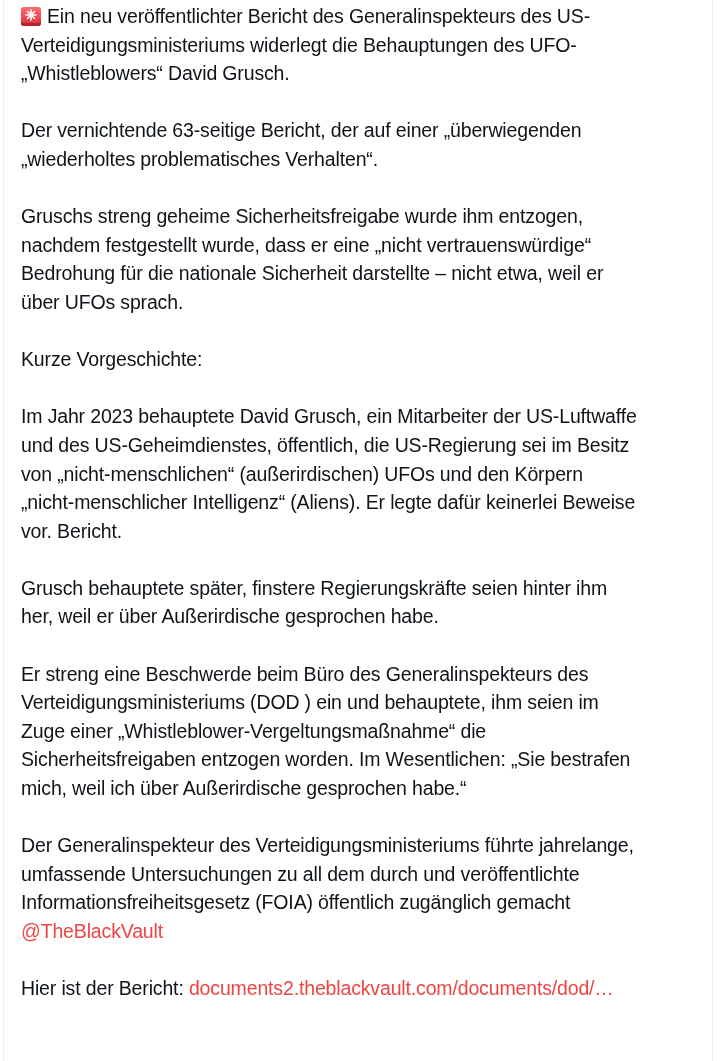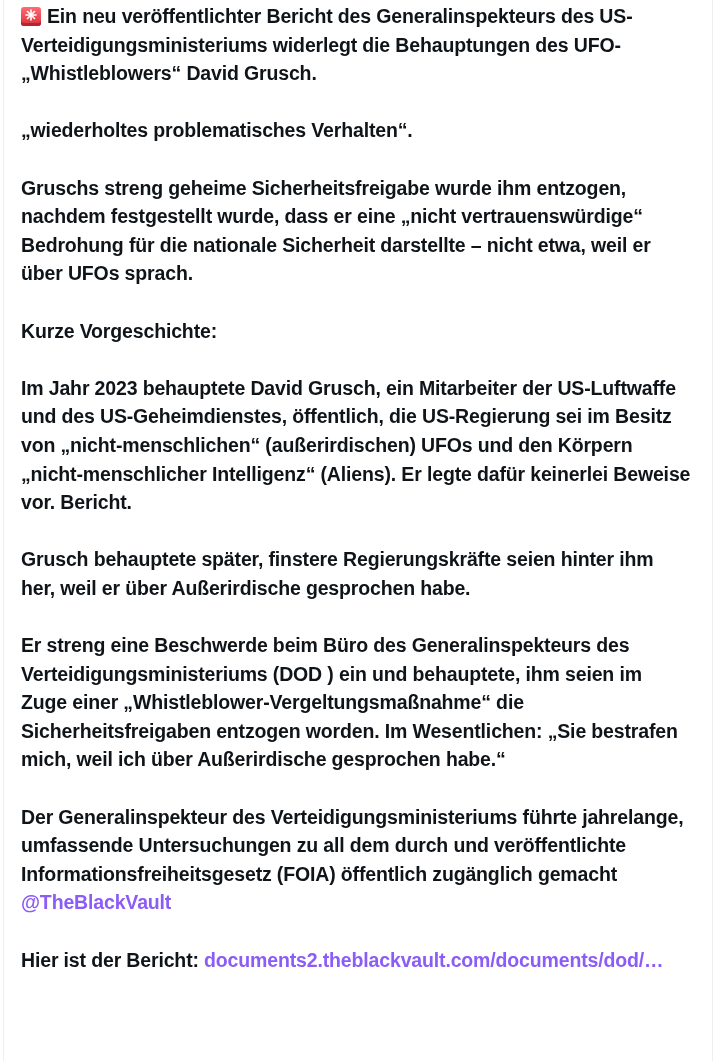--- a/index.html
+++ b/index.html
@@ -8,23 +8,23 @@
     position:absolute; left:3px; top:-2px; width:710px; height:1070px;
     border-left:1px solid #eceff1; border-right:1px solid #eceff1;
     box-sizing:border-box; background:#fff;
   }
   .tweet-text {
     position:absolute; left:21px; top:2px; width:700px;
     font-family:"Liberation Sans", sans-serif;
     font-size:19.5px; line-height:28.6px; color:#0f1419;
     letter-spacing:-0.15px;
   }
-  .para { margin:0 0 28.6px 0; white-space:nowrap;font-weight:bold; }
+  .para { margin:0 0 28.6px 0; white-space:nowrap; }
   .line { display:block; }
-  .link { color:#8b5cf6; text-decoration:none; cursor:pointer; }
+  .link { color:#ef4444; text-decoration:none; cursor:pointer; }
   .emoji {
     display:inline-block; width:20px; height:19px; vertical-align:-3px;
     margin-right:6px; border-radius:3px; position:relative;
     background:linear-gradient(#ff6b73,#d9303b);
     box-shadow: inset 0 -3px 0 #b4252f;
   }
   .emoji svg { position:absolute; left:3px; top:2px; }
 </style>
 </head>
 <body>
@@ -40,20 +40,21 @@
               <line x1="2" y1="6" x2="12" y2="6"></line>
               <line x1="3.5" y1="2.5" x2="10.5" y2="9.5"></line>
               <line x1="10.5" y1="2.5" x2="3.5" y2="9.5"></line>
             </g>
           </svg></span><span>Ein neu veröffentlichter Bericht des Generalinspekteurs des US-</span></span>
     <span class="line">Verteidigungsministeriums widerlegt die Behauptungen des UFO-</span>
     <span class="line">„Whistleblowers“ David Grusch.</span>
   </p>
 
   <p class="para">
+    <span class="line">Der vernichtende 63-seitige Bericht, der auf einer „überwiegenden</span>
     <span class="line">„wiederholtes problematisches Verhalten“.</span>
   </p>
 
   <p class="para">
     <span class="line">Gruschs streng geheime Sicherheitsfreigabe wurde ihm entzogen,</span>
     <span class="line">nachdem festgestellt wurde, dass er eine „nicht vertrauenswürdige“</span>
     <span class="line">Bedrohung für die nationale Sicherheit darstellte – nicht etwa, weil er</span>
     <span class="line">über UFOs sprach.</span>
   </p>
 

